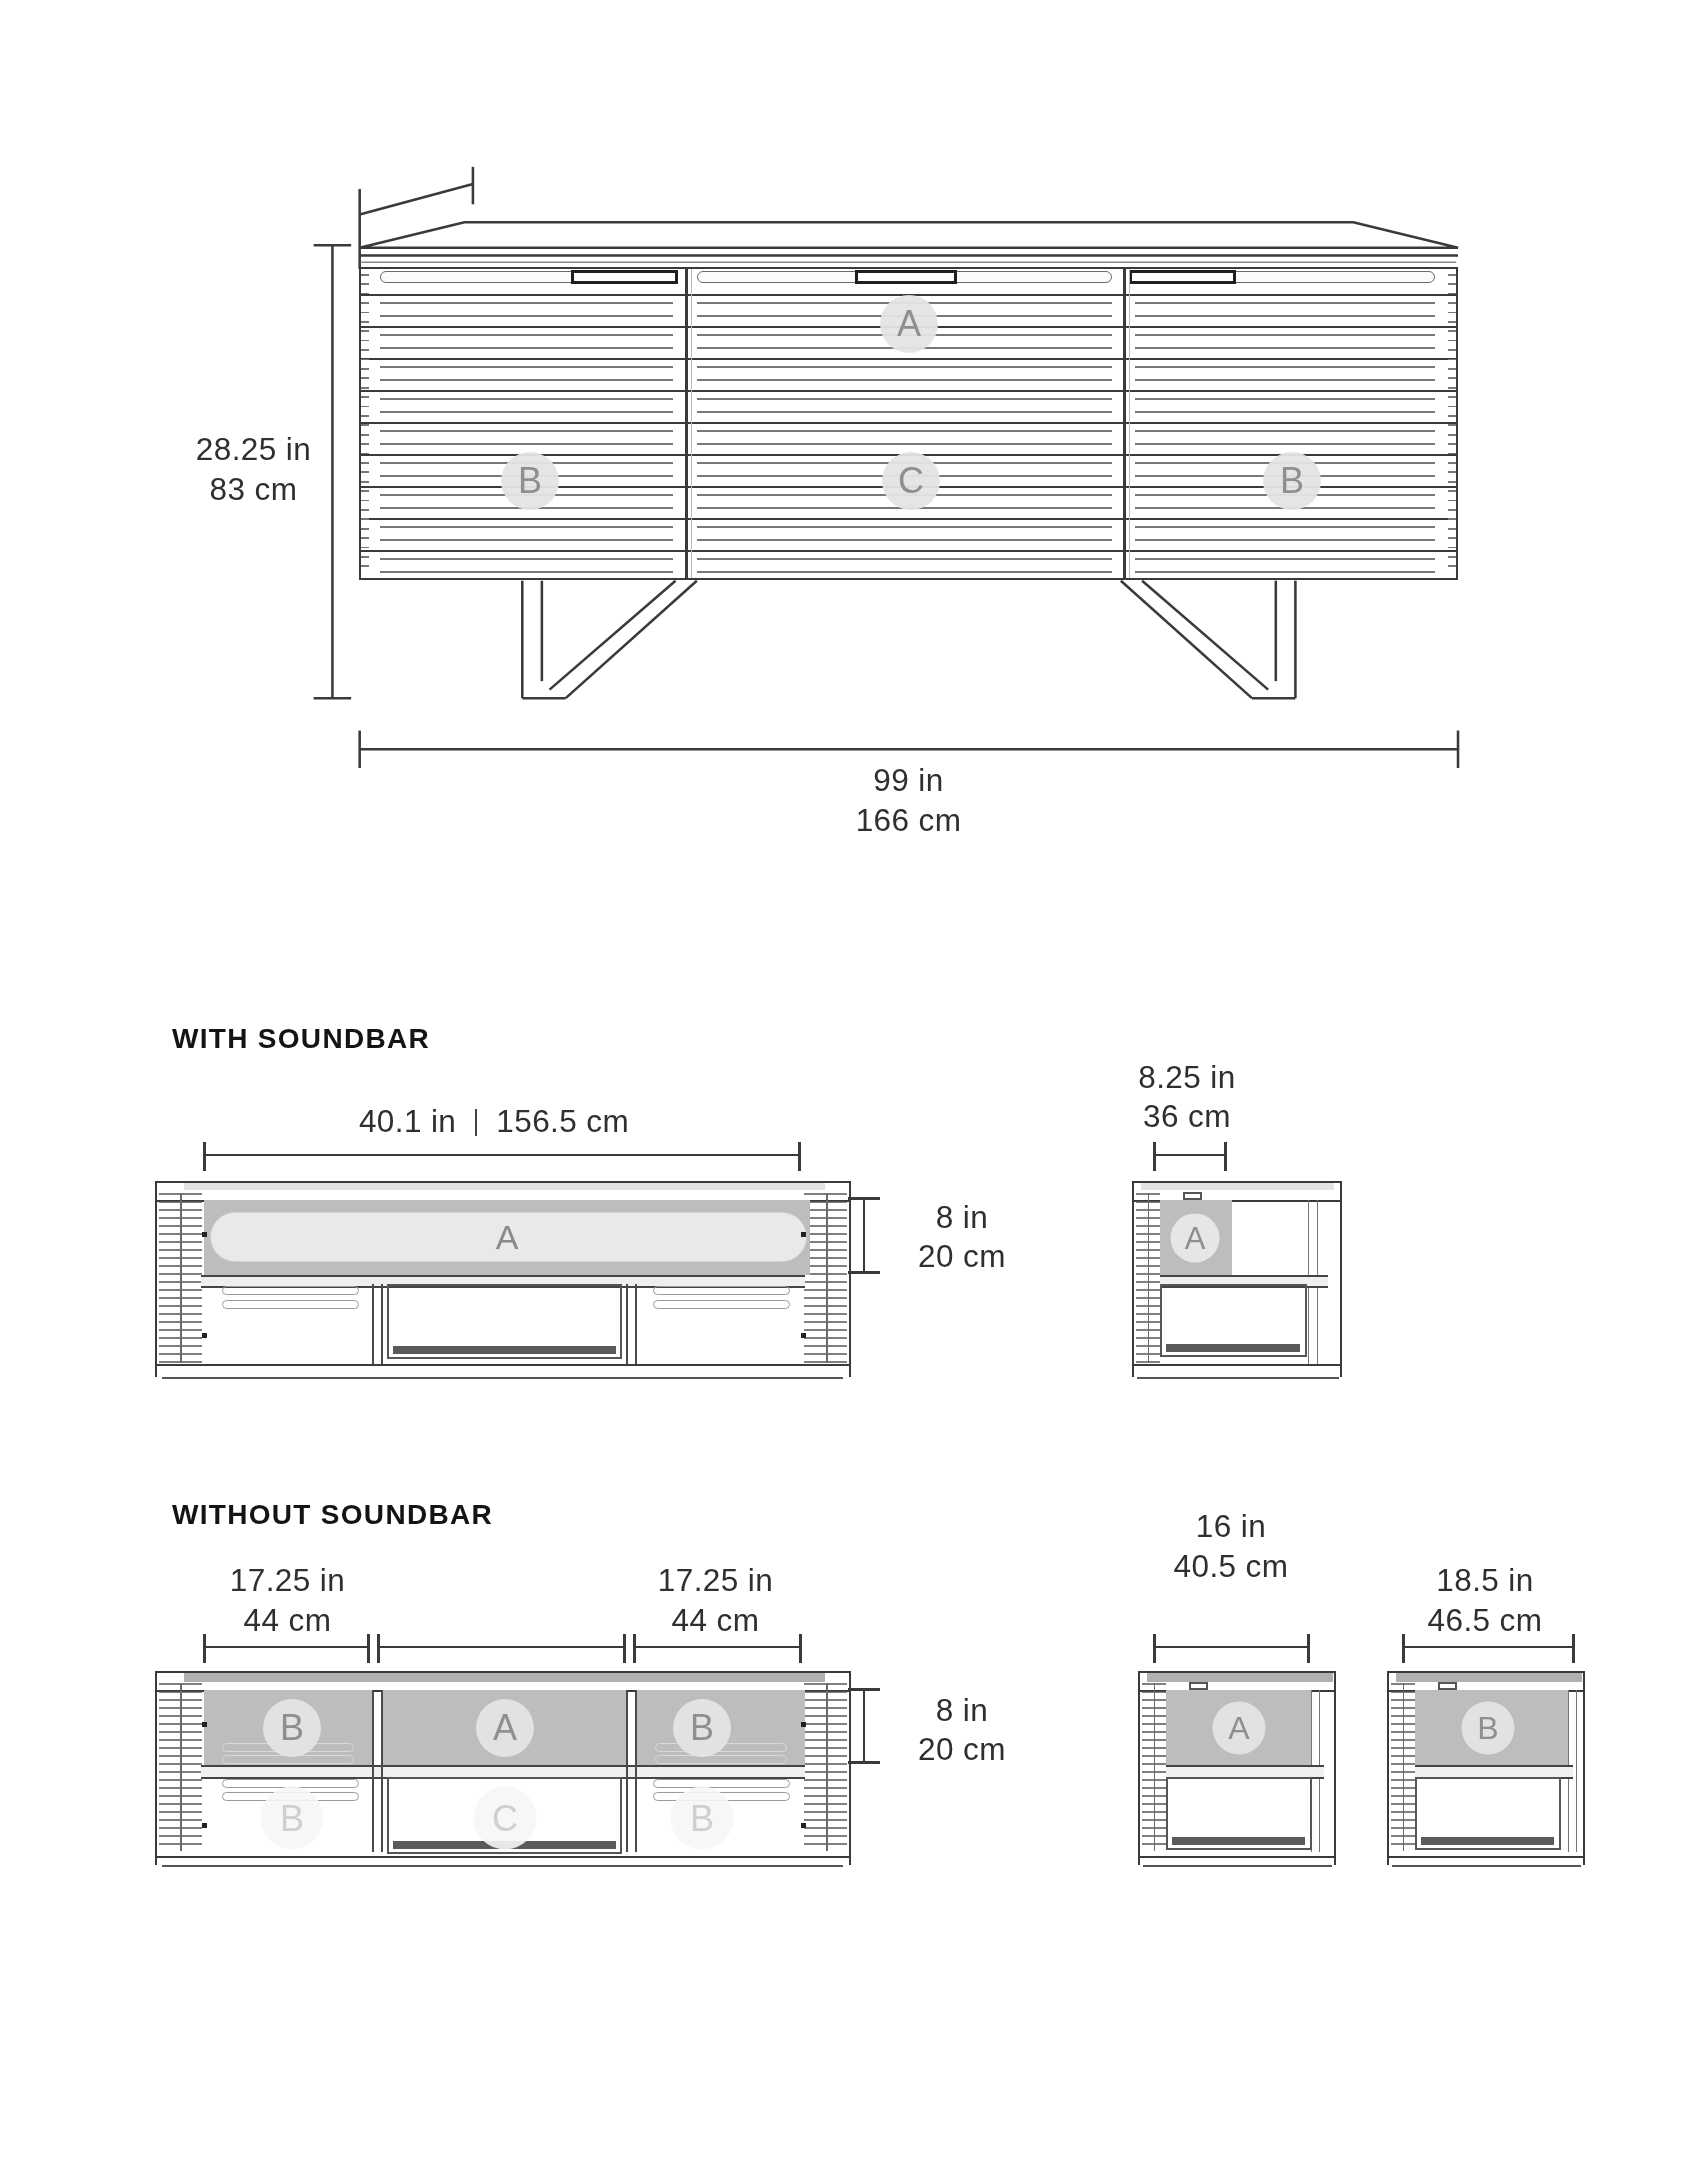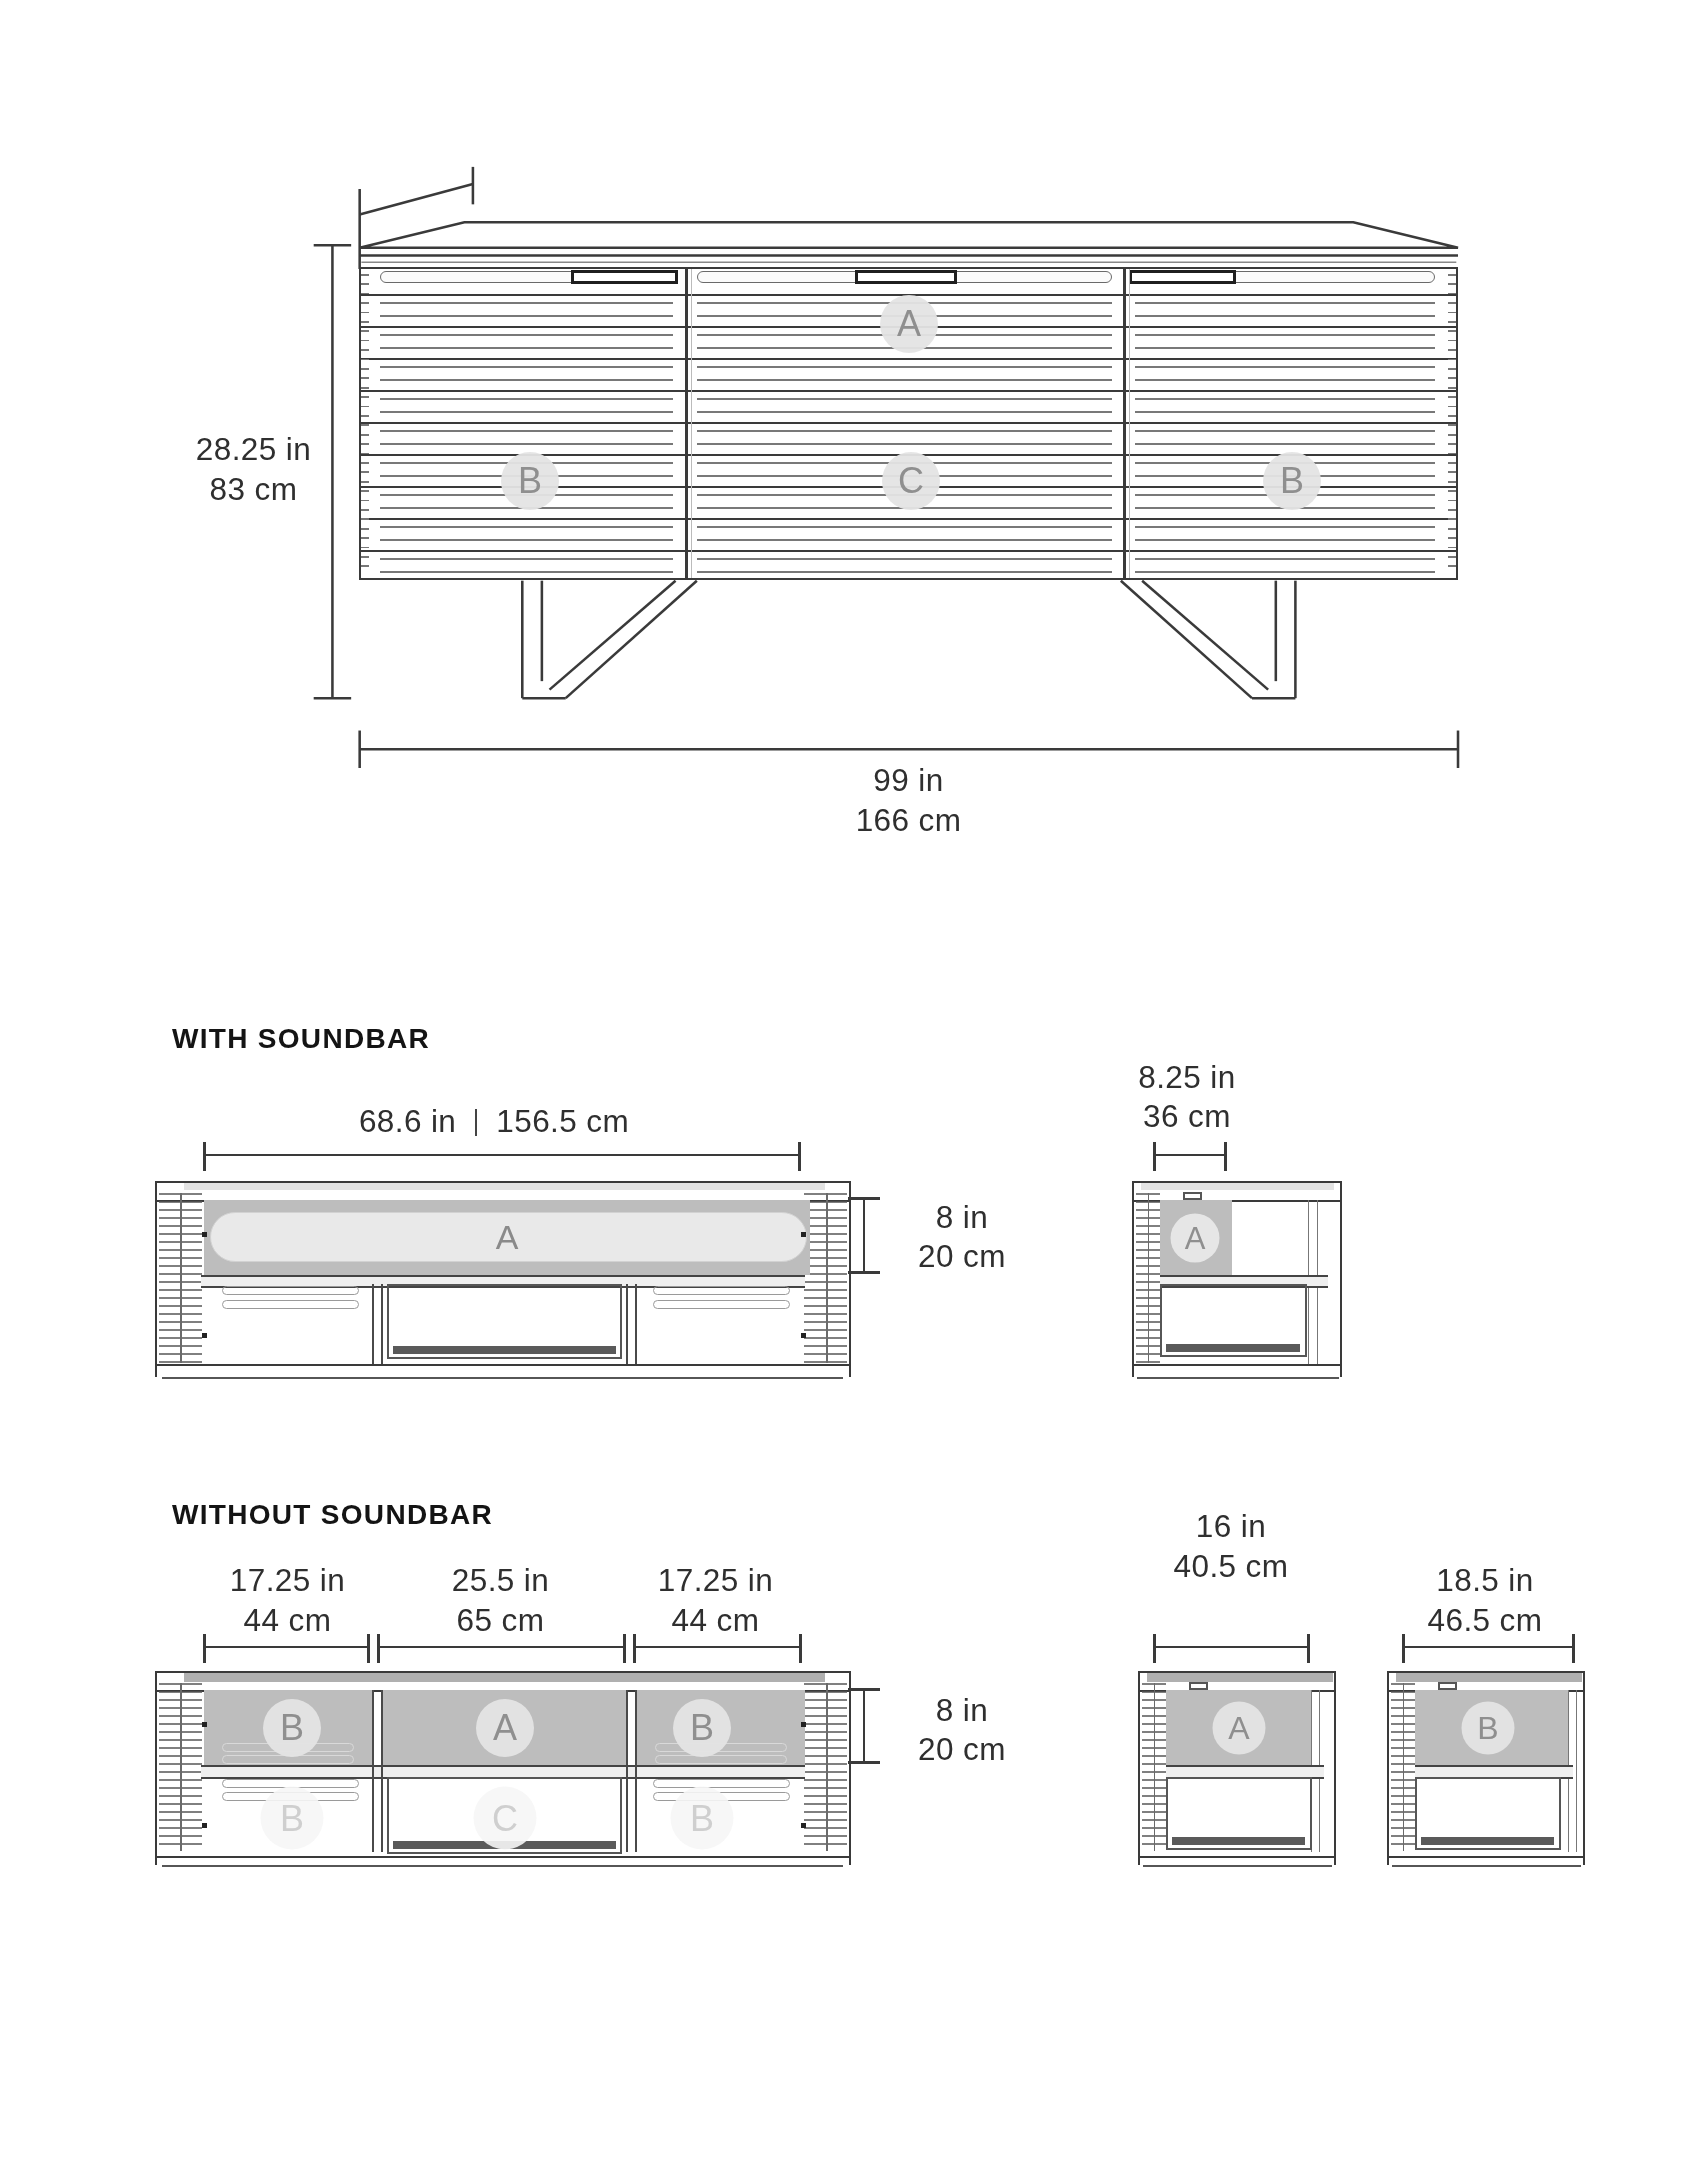--- a/index.html
+++ b/index.html
@@ -132,21 +132,21 @@
   </div>
 
   <div class="cl" style="left:909px;top:324px">A</div>
   <div class="cl" style="left:530px;top:481px">B</div>
   <div class="cl" style="left:911px;top:481px">C</div>
   <div class="cl" style="left:1292px;top:481px">B</div>
 
   <div class="heading" style="left:172px;top:1022px">WITH SOUNDBAR</div>
 
   <div class="t" style="left:196px;top:1101px;width:596px">
-    <span>68.6 in</span><span class="sep"></span><span>156.5 cm</span>
+    <span>40.1 in</span><span class="sep"></span><span>156.5 cm</span>
   </div>
   <div class="dim-h" style="left:204px;top:1154px;width:596px"></div>
 
   <div class="view" style="left:155px;top:1181px;width:696px;height:196px">
     <div class="strip" style="left:27px;width:641px;top:0;height:6.8px;background:#e3e3e3"></div>
     <div class="tbar" style="height:17px"></div>
     <div class="hatch" style="left:1.7px;top:10.2px;bottom:12px;width:43px"></div>
     <div class="hatch" style="right:1.7px;top:10.2px;bottom:12px;width:43px"></div>
     <div class="tick2" style="left:214px;top:17px;height:75px"></div>
     <div class="tick2" style="left:221px;top:17px;height:75px"></div>
@@ -200,24 +200,20 @@
     <div class="botband" style="top:181px;height:11px"></div>
   </div>
   <div class="baseline" style="left:1137px;top:1377px;width:202px"></div>
 
   <div class="heading" style="left:172px;top:1498px">WITHOUT SOUNDBAR</div>
 
   <div class="t" style="left:181px;top:1560px;width:213px">
     <div>17.25 in</div>
     <div>44 cm</div>
   </div>
-  <div class="t" style="left:394px;top:1560px;width:213px">
-    <div>25.5 in</div>
-    <div>65 cm</div>
-  </div>
   <div class="t" style="left:609px;top:1560px;width:213px">
     <div>17.25 in</div>
     <div>44 cm</div>
   </div>
   <div class="dim-h" style="left:204px;top:1646px;width:165px"></div>
   <div class="dim-h" style="left:378px;top:1646px;width:247px"></div>
   <div class="dim-h" style="left:634px;top:1646px;width:167px"></div>
 
   <div class="view" style="left:155px;top:1671px;width:696px;height:194px">
     <div class="strip" style="left:27px;width:641px;top:0;height:8.5px"></div>

